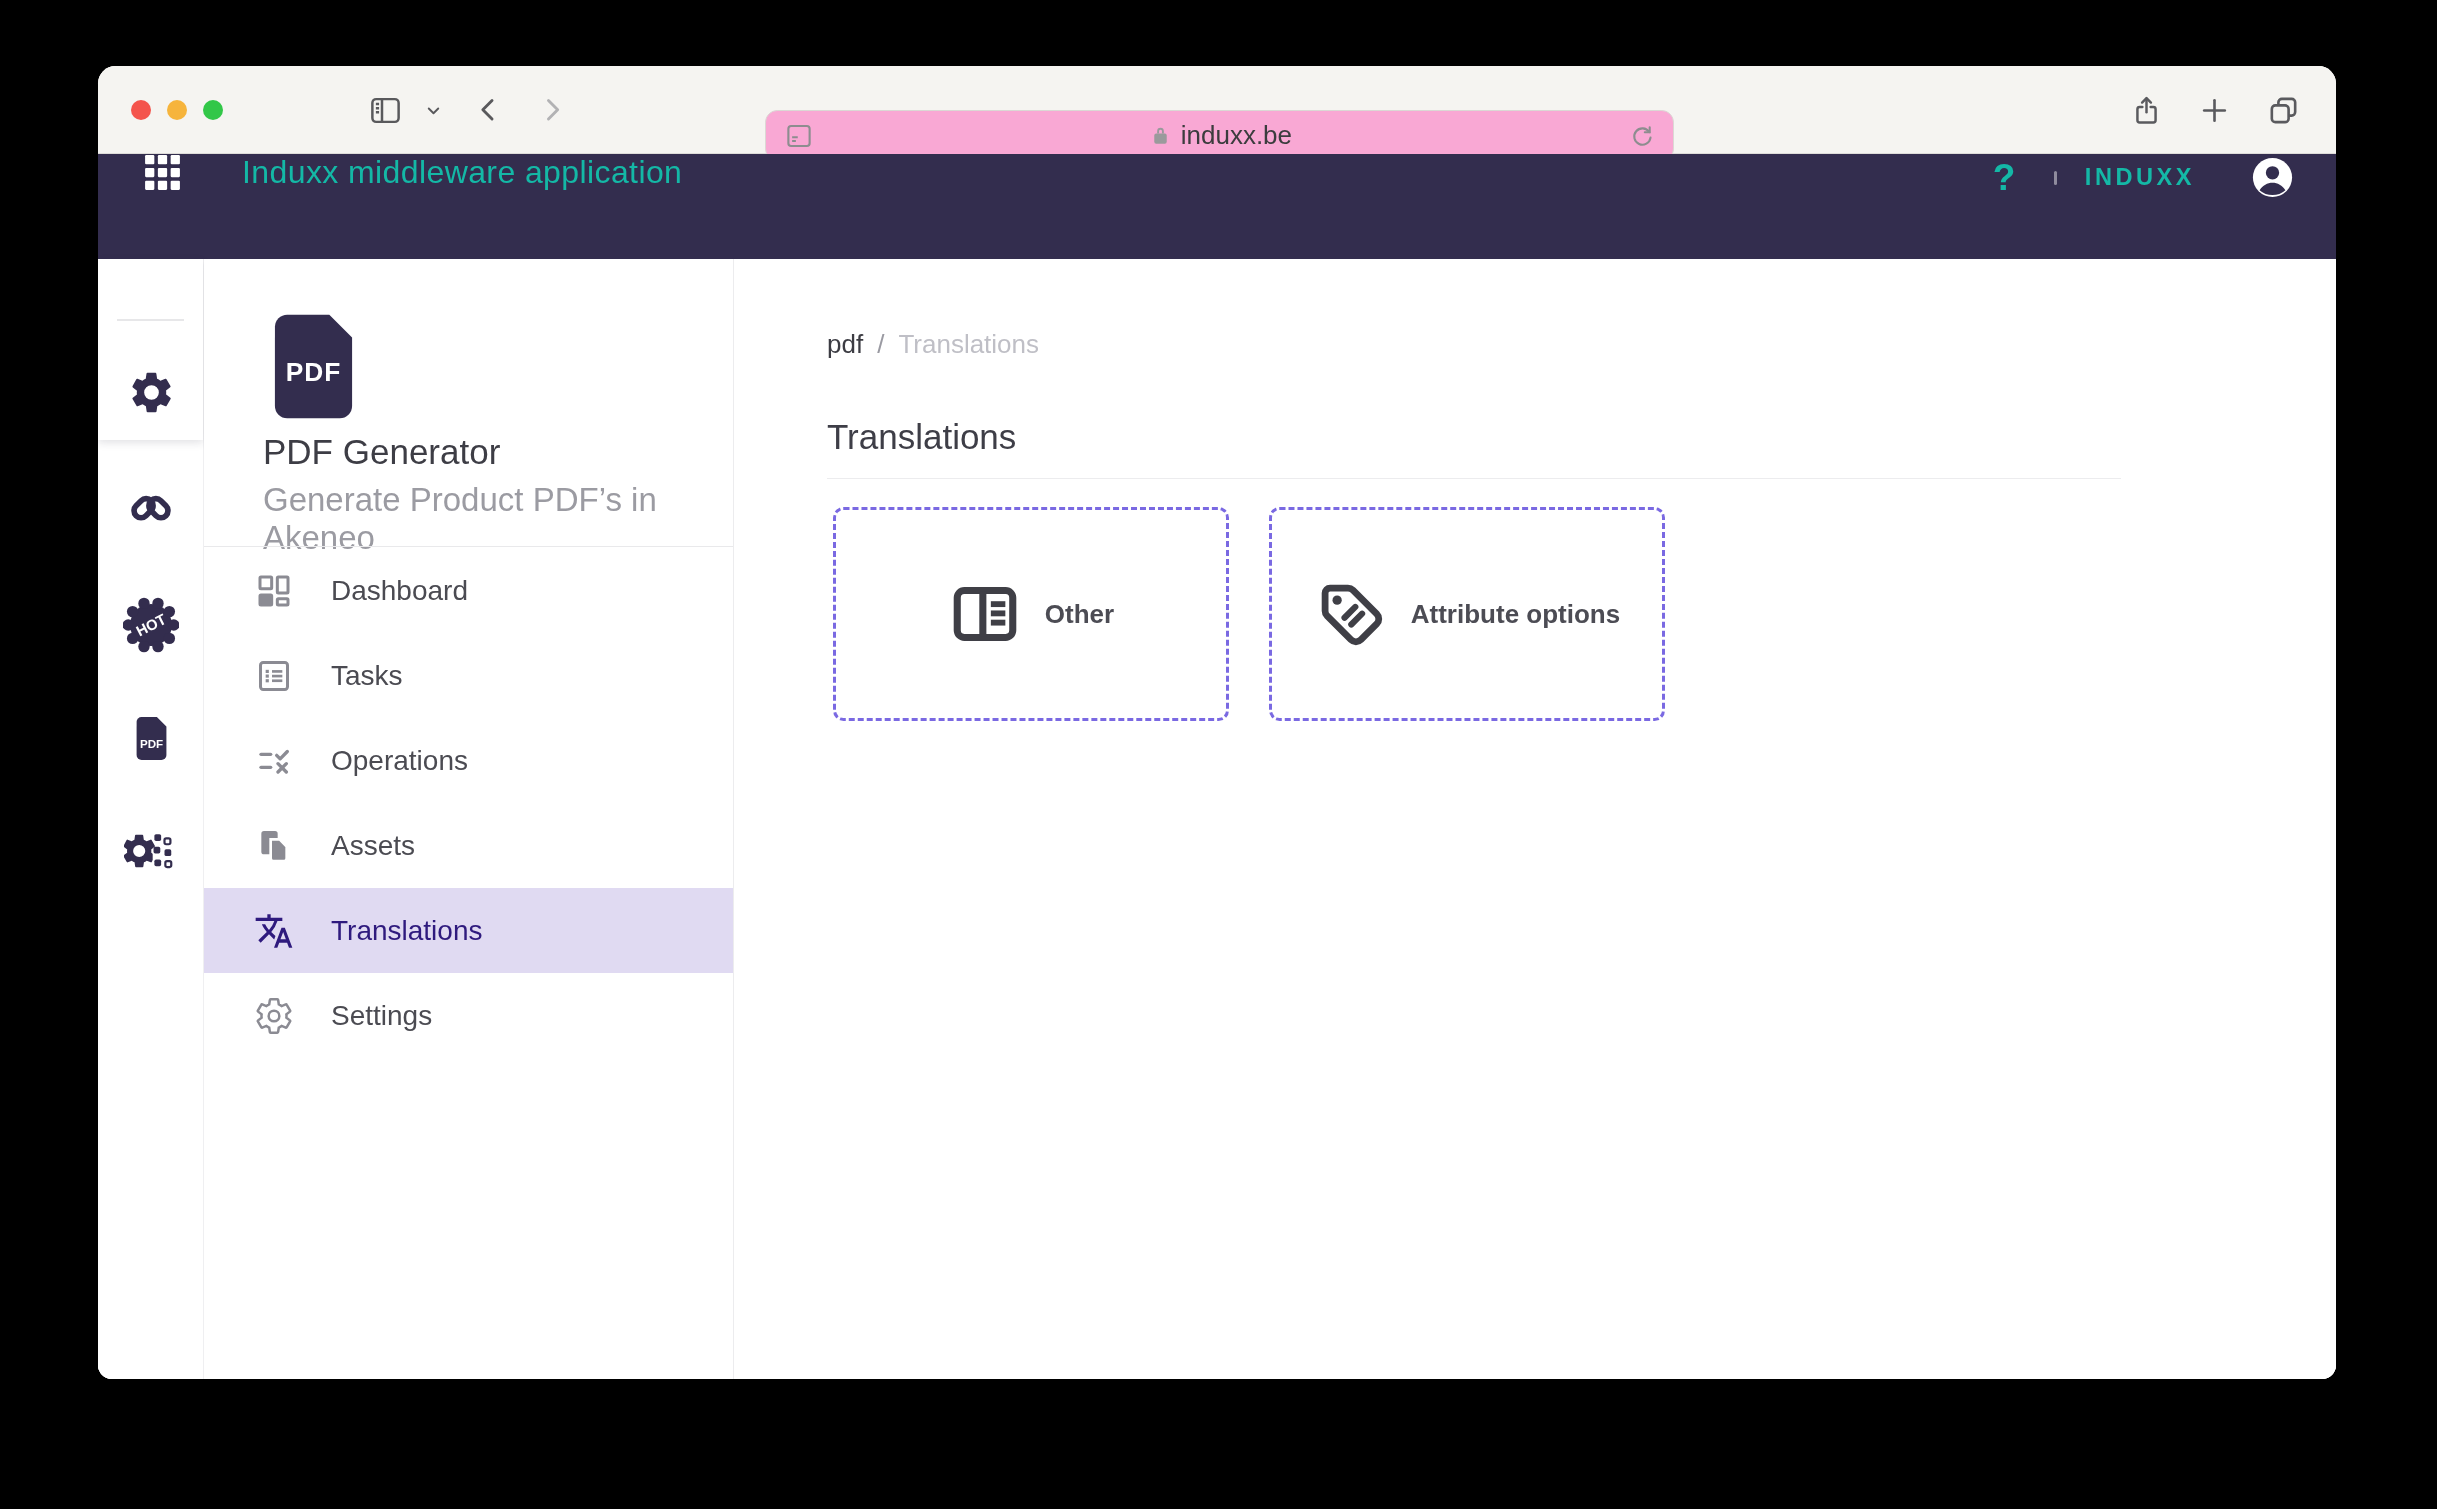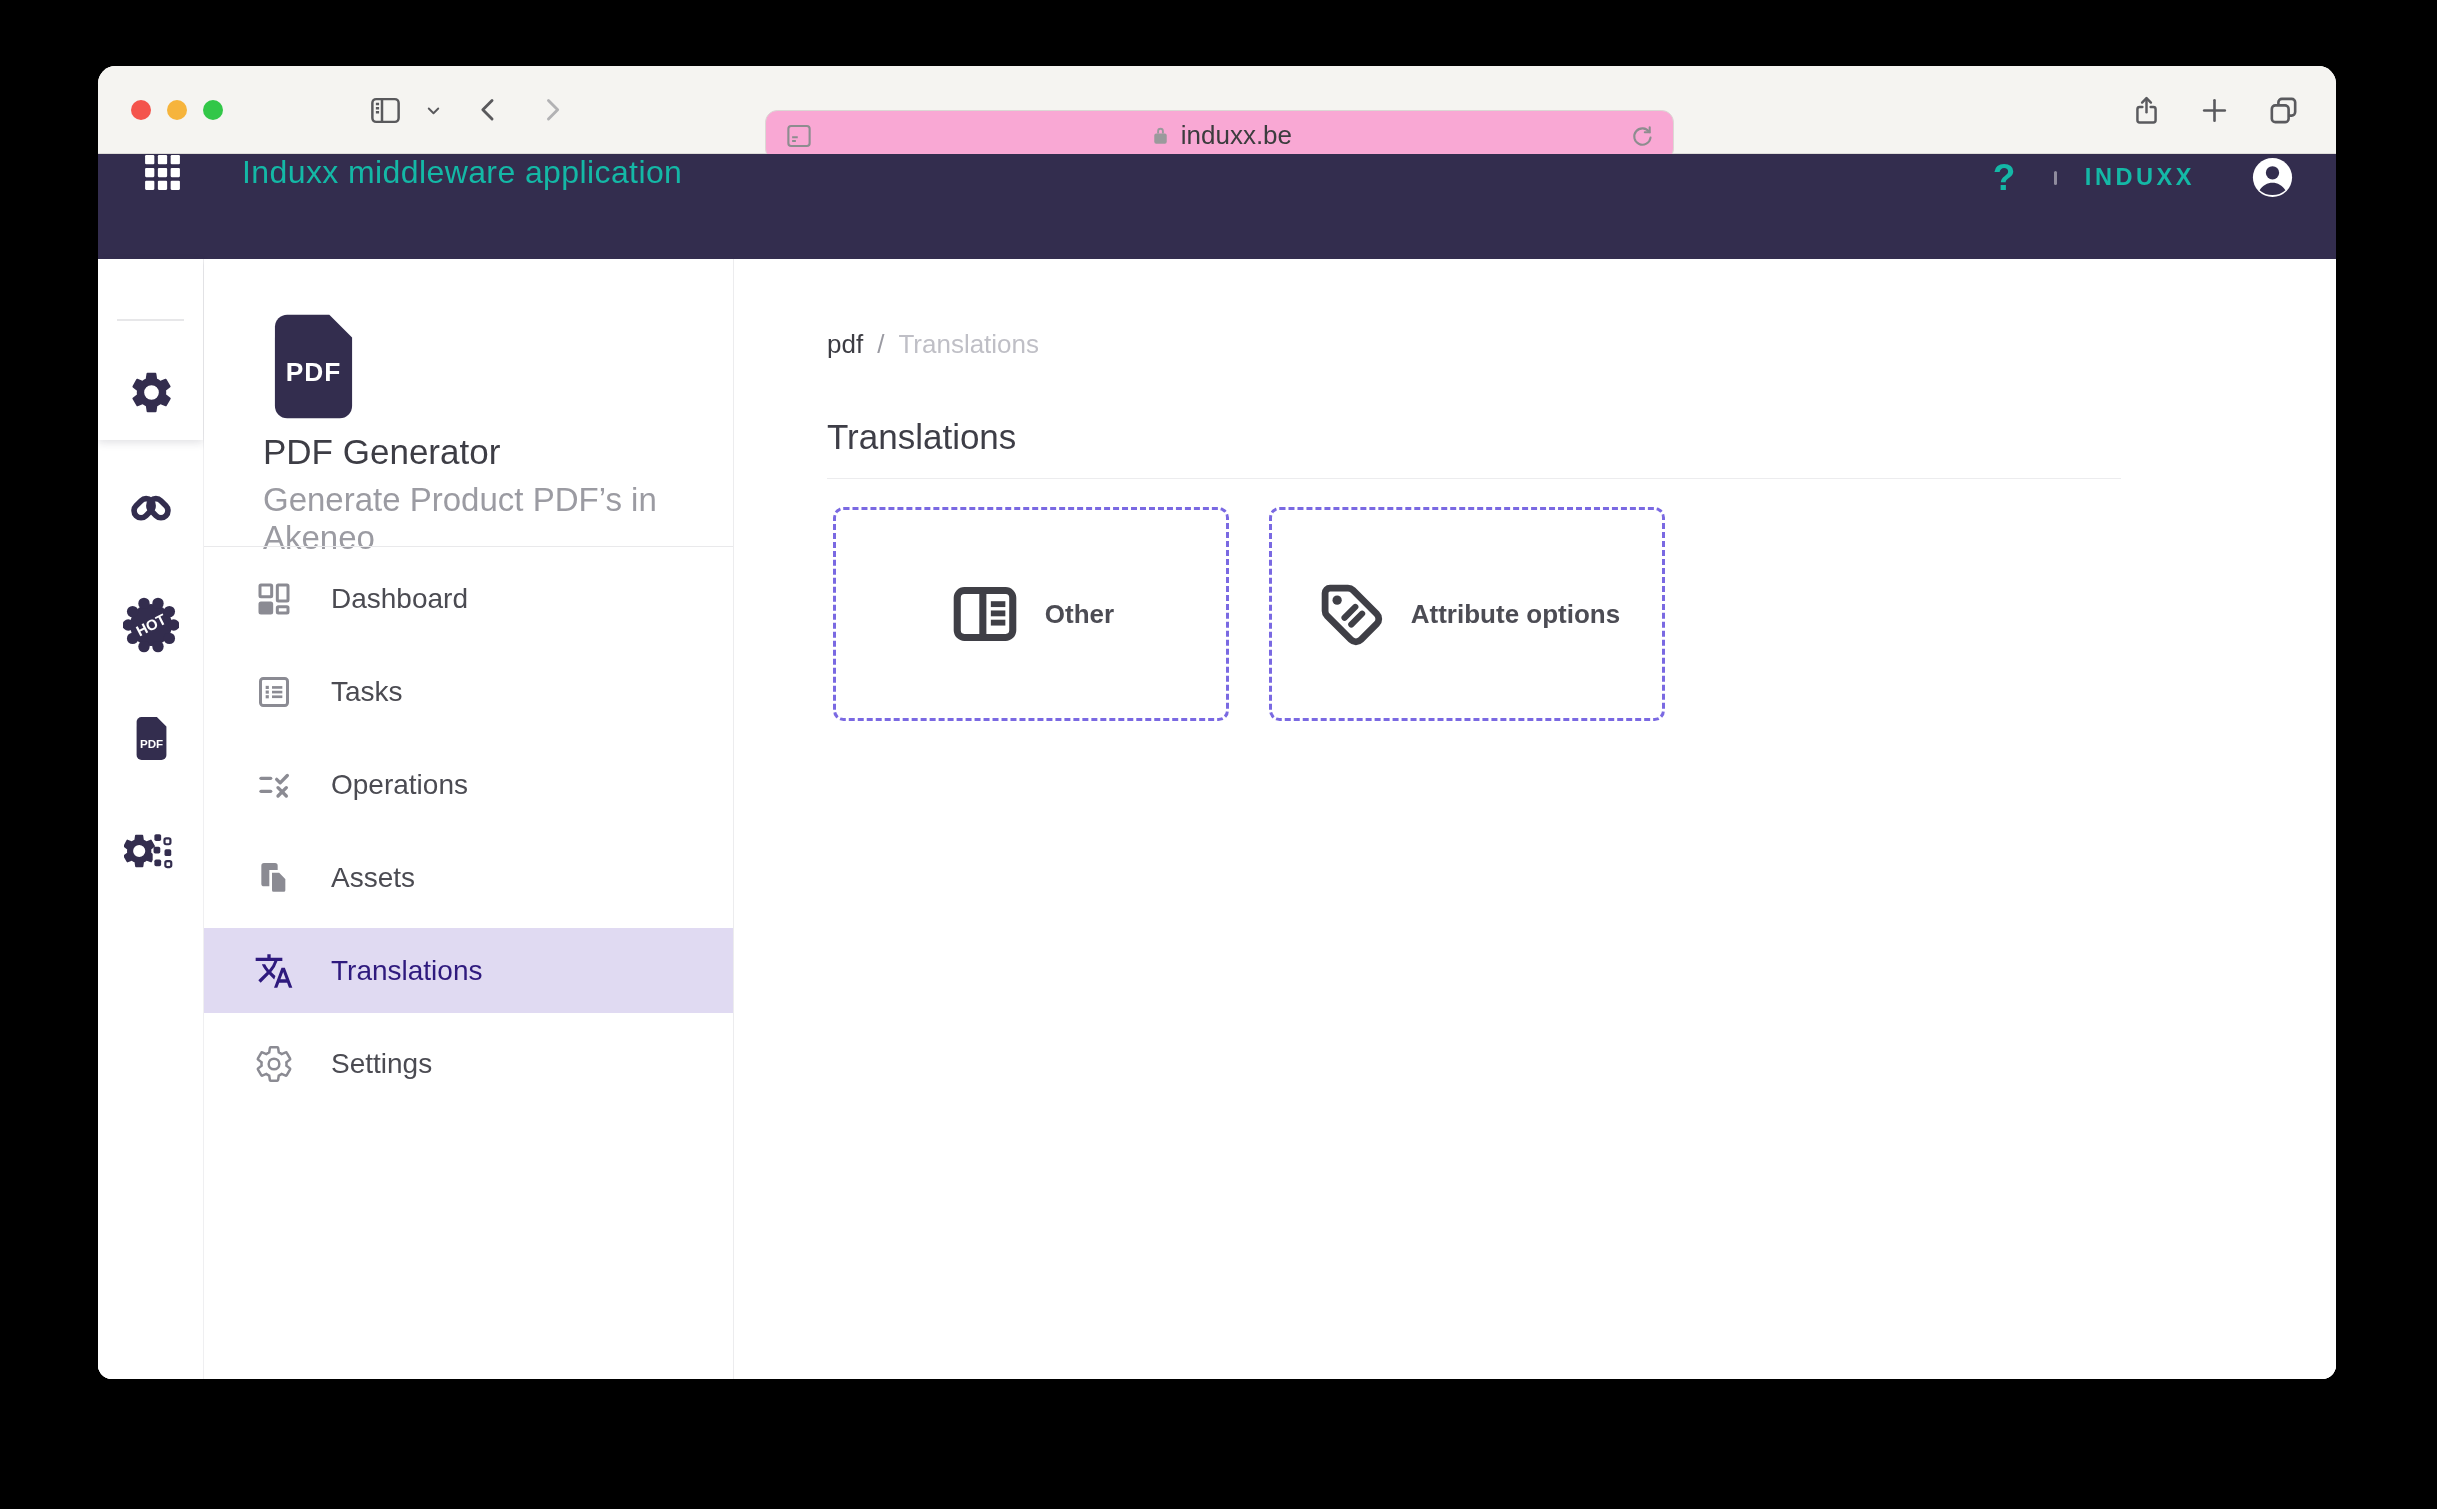--- a/index.html
+++ b/index.html
@@ -45,21 +45,21 @@
   .rail-divider { position:absolute; left:19px; top:60px; width:67px; height:1.8px; background:#e7e7e9; }
   .rail-ic { position:absolute; left:0; width:106px; display:flex; justify-content:center; color:#332D4E; }
 
   .sidebar { position:absolute; left:106px; top:0; width:530px; height:100%; background:#fff;
              border-right:0.9px solid #ececee; }
   .app-logo { position:absolute; left:69px; top:54px; }
   .app-name { position:absolute; left:59px; top:173px; font-size:35px; font-weight:400; color:#3d3d45; }
   .app-sub  { position:absolute; left:59px; top:222px; font-size:33px; color:#9b9ba2; }
   .sb-divider { position:absolute; left:0; top:287px; width:100%; height:0.9px; background:#e9e9eb; }
   .menu { position:absolute; left:0; top:289px; width:100%; }
-  .menu-item { height:85px; display:flex; align-items:center; padding-left:50px; cursor:pointer;margin-top:8px; }
+  .menu-item { height:85px; display:flex; align-items:center; padding-left:50px; cursor:pointer; }
   .menu-item .mi-icon { width:40px; height:40px; color:#8b8b93; display:flex; }
   .menu-item .mi-label { margin-left:37px; font-size:28px; color:#4b4b52; }
   .menu-item.active { background:#E0DAF2; }
   .menu-item.active .mi-icon { color:#2F1A7E; }
   .menu-item.active .mi-label { color:#2F1A7E; font-weight:500; }
 
   .main { position:absolute; left:637px; top:0; right:0; height:100%; background:#fff; }
   .breadcrumb { position:absolute; left:92px; top:70px; font-size:26px; display:flex; gap:14px; }
   .bc-root { color:#3c3c43; cursor:pointer; }
   .bc-sep { color:#9a9aa2; }

